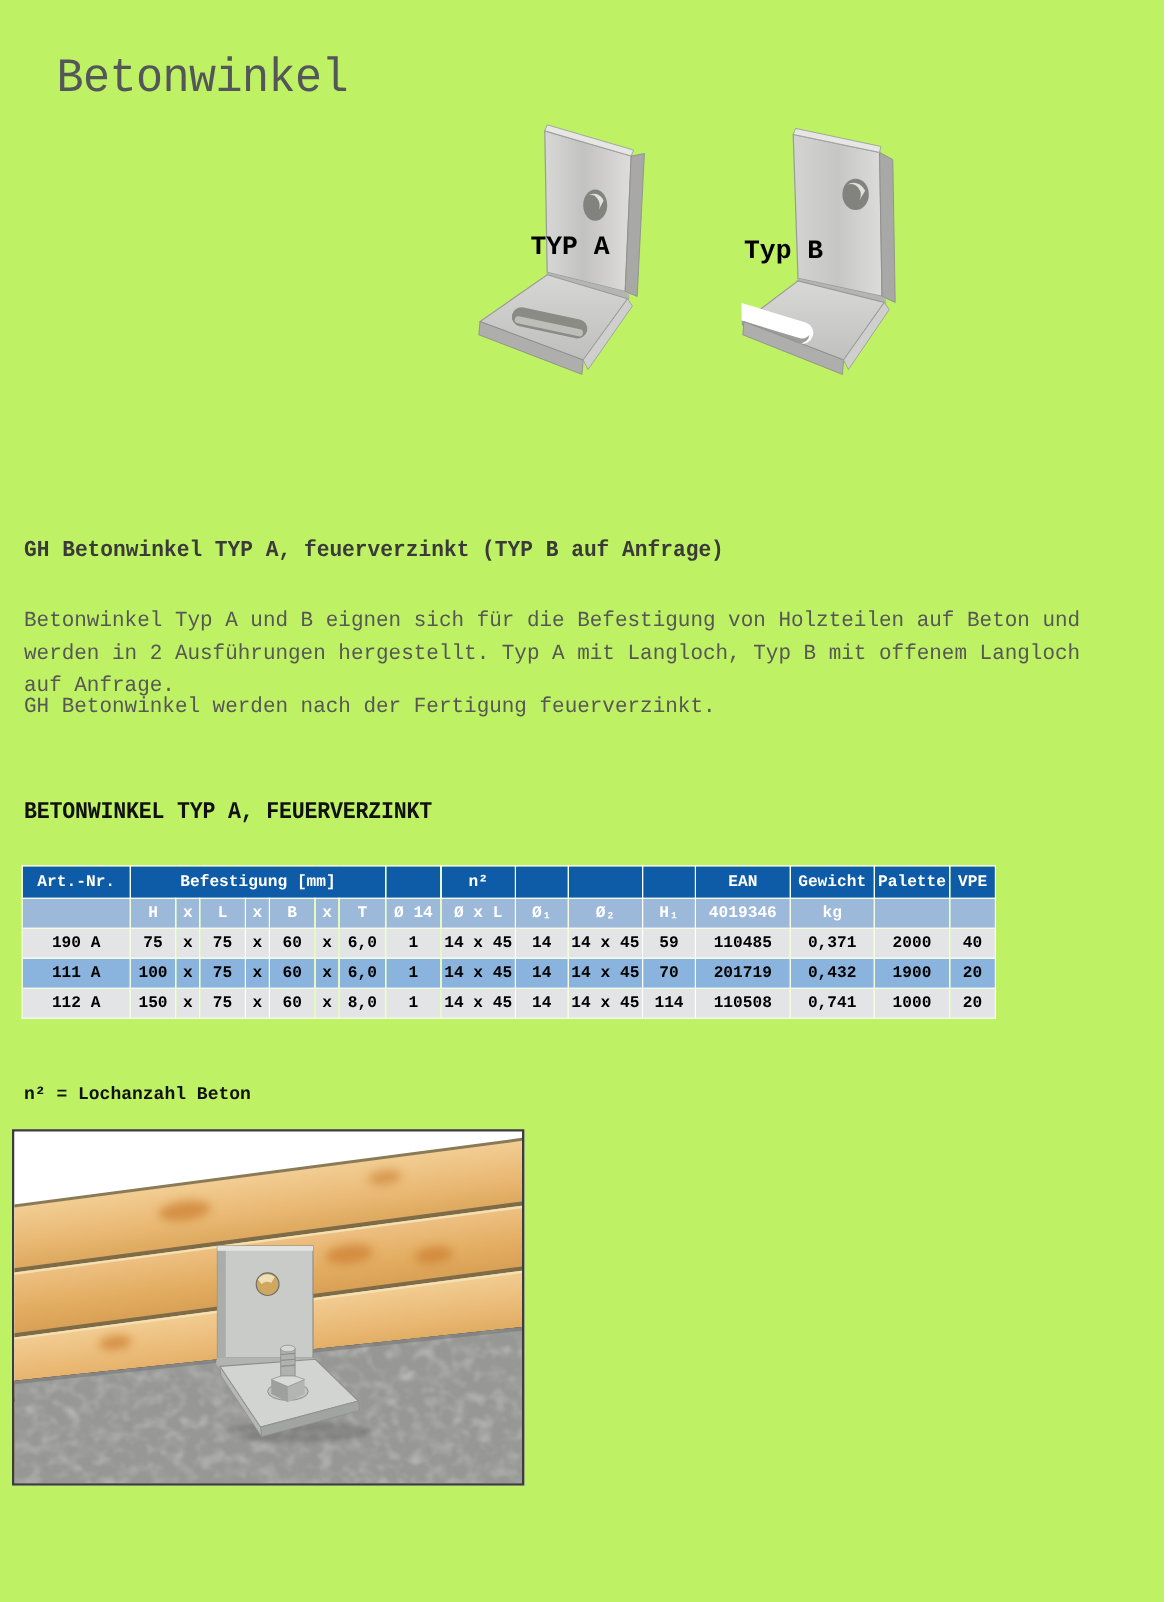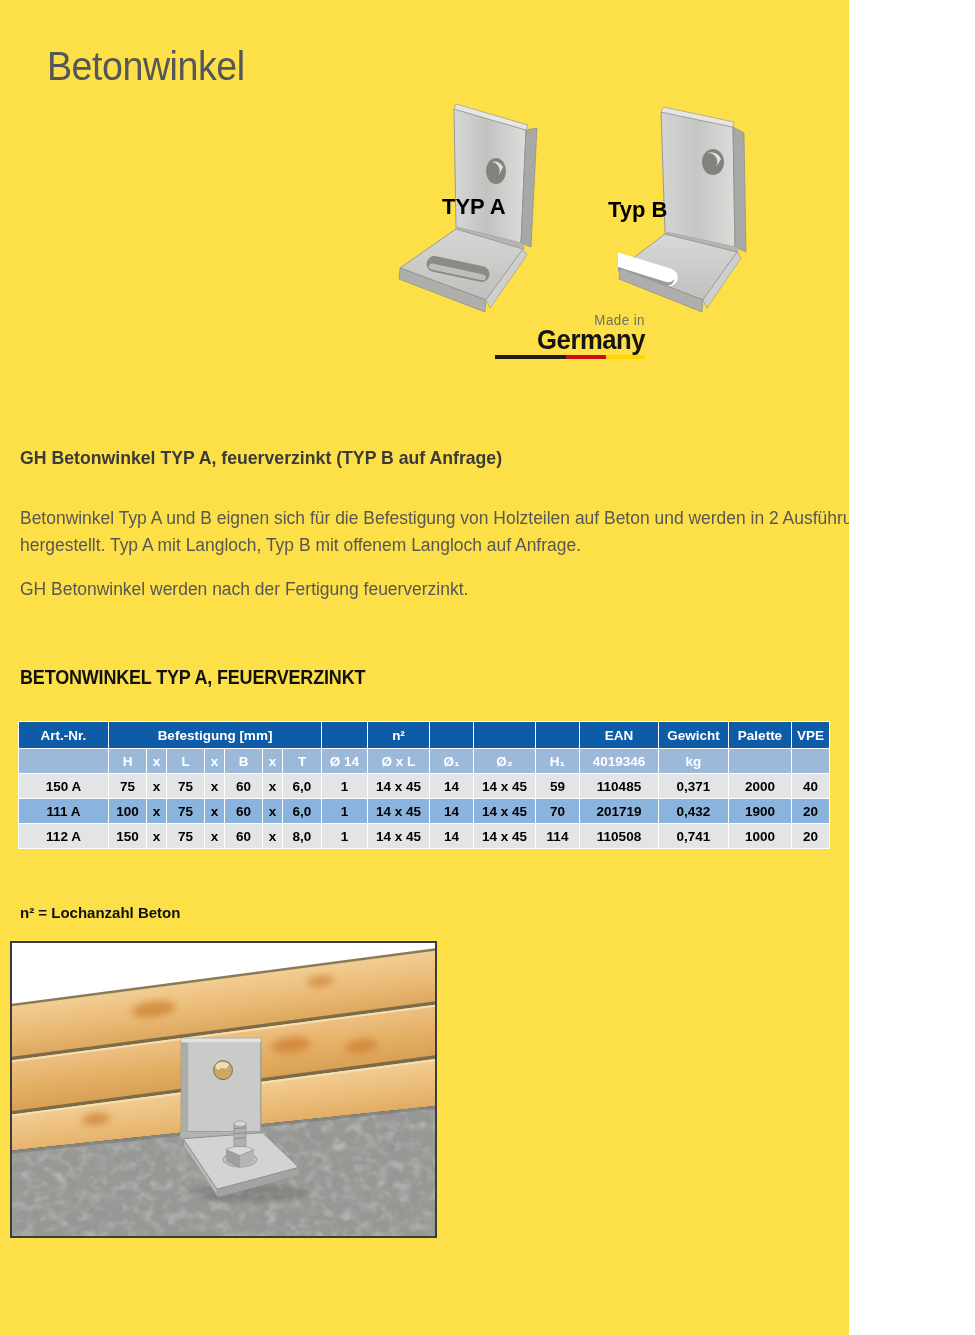--- a/index.html
+++ b/index.html
@@ -1,18 +1,18 @@
 <!DOCTYPE html>
 <html style="--header-dark: #0e5ca7; --header-light: #9db9d9; --row-blue: #8ab4de; --row-gray: #e3e4e6; --flag-black: #1d1d1b; --flag-red: #d20a11; --flag-gold: #ffd500; --title-gray: #54565a; --body-gray: #575756;"><head>
 <meta charset="utf-8">
 <style>
   html,body{margin:0;padding:0;background:#fff;}
   .page{
-    position:relative;width:849px;height:1335px;background:#fde047;overflow:hidden;
-    font-family:Liberation Sans, sans-serif;color:#1a1a1a;
+    position:relative;width:970px;height:1335px;background:#bef264;overflow:hidden;
+    font-family:Liberation Mono, monospace;color:#1a1a1a;
   }
   
   .page-title{
     position:absolute;left:47px;top:44px;font-size:40px;font-weight:400;
     color:var(--title-gray);letter-spacing:-0.5px;transform:scaleX(.94);transform-origin:left;
   }
   .intro-heading{
     position:absolute;left:20px;top:447px;font-size:19px;font-weight:bold;color:#3a3a39;
     transform:scaleX(.93);transform-origin:left;letter-spacing:0;
   }
@@ -25,21 +25,21 @@
   .section-title{
     position:absolute;left:20px;top:666px;font-size:20px;font-weight:bold;color:#111;
     letter-spacing:-0.2px;transform:scaleX(.9);transform-origin:left;
   }
   
   .figure{position:absolute;left:360px;top:92px;width:420px;height:275px;}
   .bracket-a{position:absolute;left:30px;top:5px;width:175px;height:240px;}
   .bracket-b{position:absolute;left:258px;top:10px;width:145px;height:225px;}
   .fig-label{position:absolute;font-size:22px;font-weight:bold;color:#000;}
   .fig-label-a{left:82px;top:102px;}
-  .fig-label-b{left:248px;top:105px;}
+  .fig-label-b{left:260px;top:105px;}
   .mig{position:absolute;left:135px;top:221px;width:150px;text-align:right;}
   .mig-madein{font-size:14px;color:#6d6d6b;letter-spacing:.5px;line-height:14px;
     transform:scaleX(.95);transform-origin:right;}
   .mig-germany{font-size:27px;font-weight:bold;color:#141412;line-height:27px;letter-spacing:-0.5px;
     transform:scaleX(.95);transform-origin:right;}
   .mig-bar{display:flex;height:4px;margin-top:1px;}
   .mig-bar span{display:block;height:100%;}
   .bar-black{width:47%;background:var(--flag-black);}
   .bar-red{width:27%;background:var(--flag-red);}
   .bar-gold{width:26%;background:var(--flag-gold);}
@@ -135,29 +135,20 @@
         <path d="M-6,174 L52,174 A9,9 0 0 0 58,169 L58,172 A9,9 0 0 1 52,178 L-6,178 Z" fill="#9c9c9a"></path>
       </g>
 
       <polygon points="2,166 85,198 84,210 1,177" fill="#aeaeac" stroke="#8d8d8b" stroke-width=".7"></polygon>
       <polygon points="85,198 119,150 123,156 89,206" fill="#cfcfcd" stroke="#9a9a98" stroke-width=".7"></polygon>
     </svg>
 
     <div class="fig-label fig-label-a">TYP A</div>
     <div class="fig-label fig-label-b">Typ B</div>
 
-    <div class="mig">
-      <div class="mig-madein">Made in</div>
-      <div class="mig-germany">Germany</div>
-      <div class="mig-bar">
-        <span class="bar-black"></span>
-        <span class="bar-red"></span>
-        <span class="bar-gold"></span>
-      </div>
-    </div>
   </div>
 
   <div class="intro-heading">GH Betonwinkel TYP A, feuerverzinkt (TYP B auf Anfrage)</div>
   <div class="intro-p intro-p1">Betonwinkel Typ A und B eignen sich für die Befestigung von Holzteilen auf Beton und werden in 2 Ausführungen hergestellt. Typ A mit Langloch, Typ B mit offenem Langloch auf Anfrage.</div>
   <div class="intro-p intro-p2">GH Betonwinkel werden nach der Fertigung feuerverzinkt.</div>
 
   <div class="section-title">BETONWINKEL TYP A, FEUERVERZINKT</div>
   <table class="product-table">
       <colgroup>
         <col style="width: 90px;">
@@ -207,21 +198,21 @@
           <th class="h2c">Ø₂</th>
           <th class="h2c">H₁</th>
           <th class="h2c">4019346</th>
           <th class="h2c">kg</th>
           <th class="h2c"></th>
           <th class="h2c"></th>
         </tr>
       </thead>
       <tbody>
         <tr class="row-gray">
-          <td>150 A</td>
+          <td>190 A</td>
           <td>75</td>
           <td>x</td>
           <td>75</td>
           <td>x</td>
           <td>60</td>
           <td>x</td>
           <td>6,0</td>
           <td>1</td>
           <td>14 x 45</td>
           <td>14</td>

